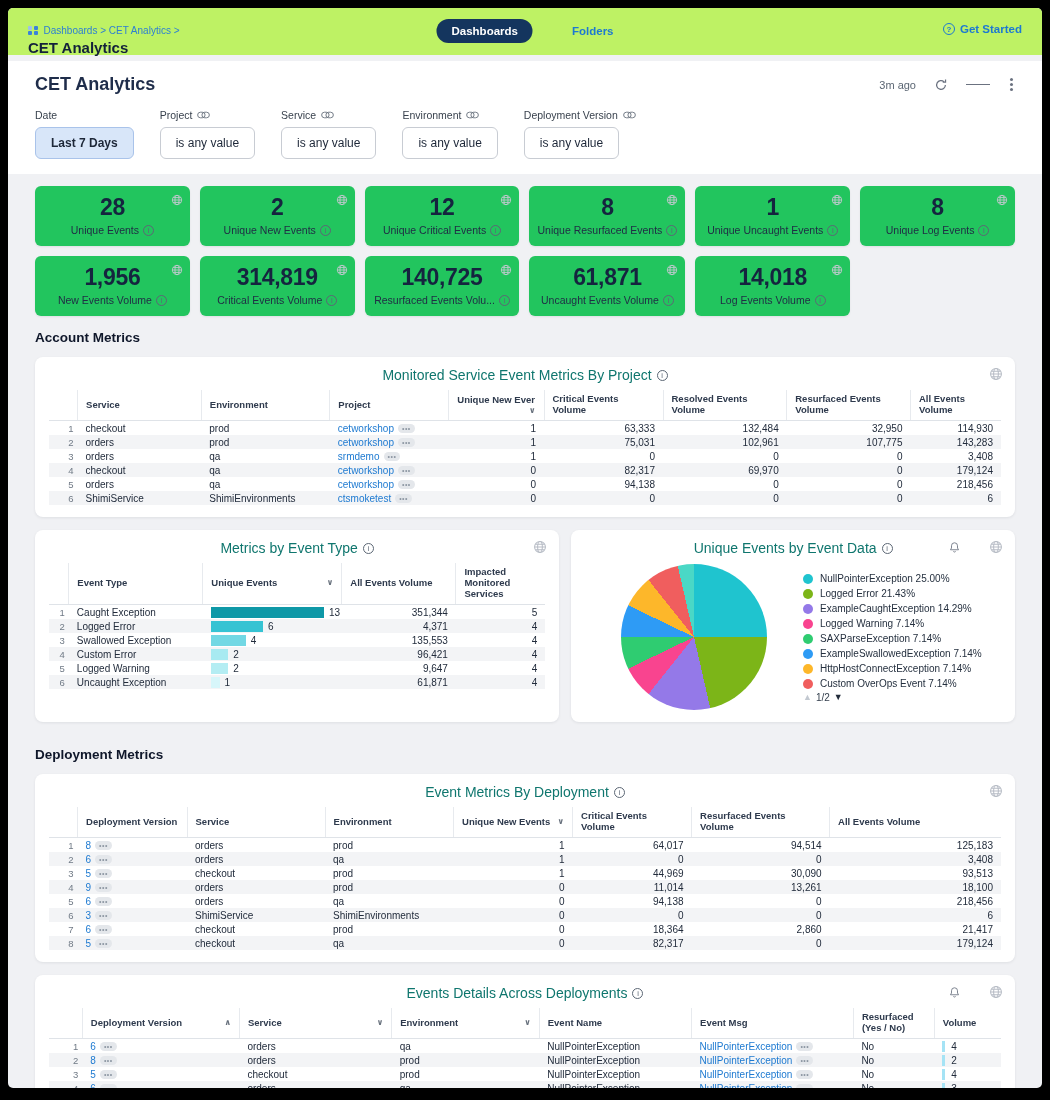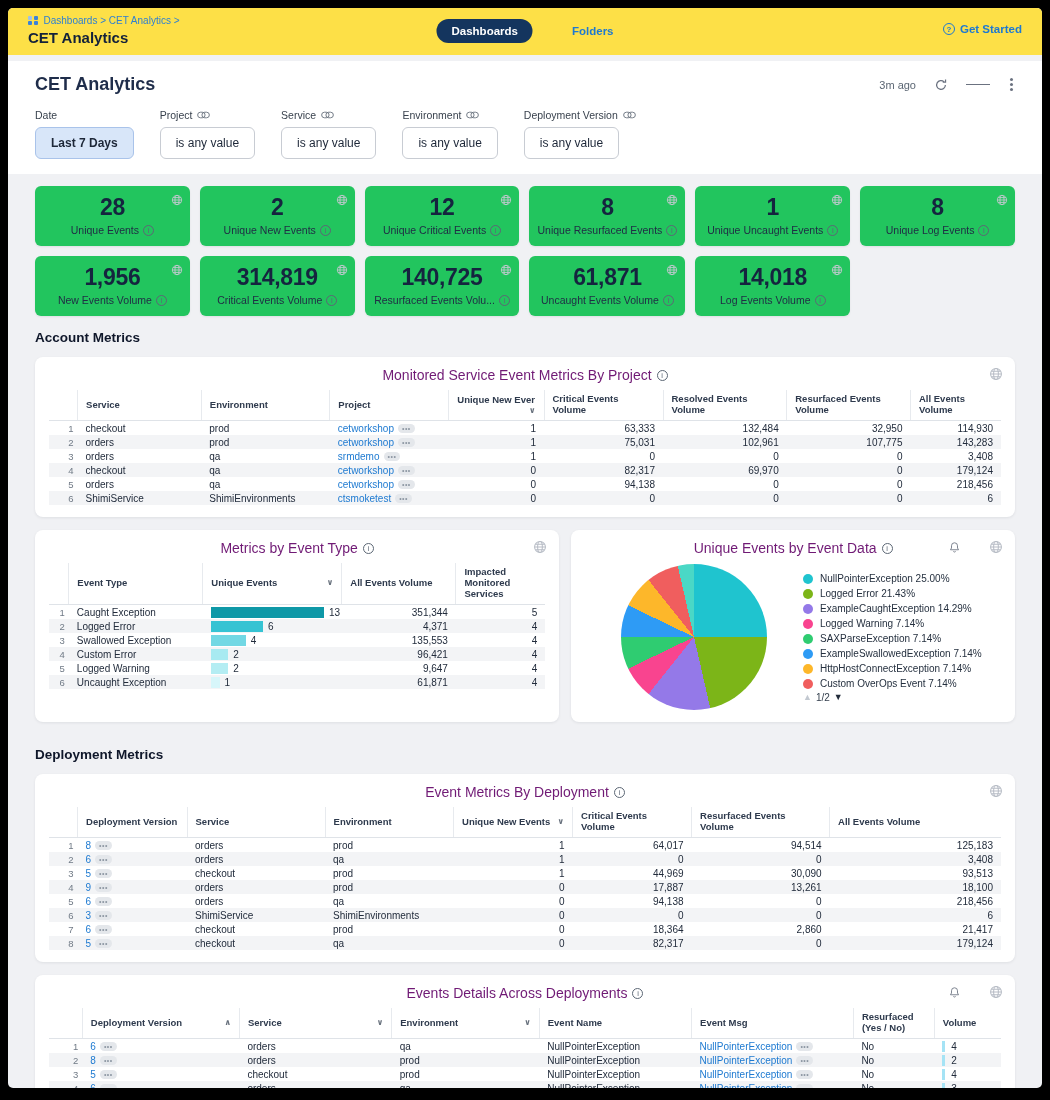--- a/index.html
+++ b/index.html
@@ -1,21 +1,21 @@
 <!DOCTYPE html>
 <html><head>
 <meta charset="utf-8">
 <style>
   * { margin:0; padding:0; box-sizing:border-box; }
   html,body { width:1050px; height:1100px; }
   body { background:#000; padding:8px 8px 12px 8px; font-family:"Liberation Sans","DejaVu Sans",sans-serif; }
   .app { width:100%; height:100%; background:#F0F1F4; border-radius:5px; overflow:hidden; }
 
   
-  .topbar { background:#fde047; padding:7px 20px 8px; position:relative; height:47px; }
+  .topbar { background:#bef264; padding:17px 20px 8px; position:relative; height:47px; }
   .crumb-row { display:flex; align-items:center; gap:6px; }
   .grid-icon { display:grid; grid-template-columns:4px 4px; grid-template-rows:4px 4px; gap:1.5px; }
   .grid-icon span { background:#3B82D8; border-radius:1px; }
   .grid-icon span:first-child { background:#9CC1EA; }
   .breadcrumb { font-size:10px; color:#2D7FD3; }
   .page-title { font-size:15px; font-weight:bold; color:#13213A; margin-top:3px; }
   .tabs { position:absolute; left:50%; top:11px; transform:translateX(-50%); display:flex; align-items:center; gap:39px; }
   .tab-pill { border:none; background:#14355E; color:#fff; font-size:11.5px; font-weight:bold; padding:6px 15px; border-radius:15px; cursor:pointer; font-family:inherit; }
   .tab-link { border:none; background:none; color:#1D79D2; font-size:11.5px; font-weight:bold; cursor:pointer; font-family:inherit; }
   .get-started { position:absolute; right:20px; top:15px; color:#1D79D2; font-size:11.5px; font-weight:bold; display:flex; align-items:center; gap:5px; cursor:pointer; }
@@ -40,21 +40,21 @@
   
   .content { padding:12px 27px 6px; }
   .cards-grid { display:grid; grid-template-columns:repeat(6,1fr); gap:10px; }
   .metric-card { background:#22c55e; border-radius:6px; box-shadow:0 1px 2px rgba(16,24,40,.08); position:relative; text-align:center; padding:8px 8px 10px; }
   .metric-value { font-size:23px; font-weight:600; color:#15243F; letter-spacing:-.3px; }
   .metric-label { font-size:10.5px; color:#202E45; margin-top:3px; display:flex; align-items:center; justify-content:center; gap:4px; white-space:nowrap; }
   .card-globe { position:absolute; top:6px; right:7px; }
   .section-heading { text-align:left; font-size:13.5px; font-weight:bold; color:#0f172a; margin:14px 0 12px; }
 
   .panel { background:#fff; border-radius:8px; box-shadow:0 1px 3px rgba(16,24,40,.08); padding:10px 14px 12px; position:relative; margin-bottom:13px; }
-  .panel-title { text-align:center; font-size:14px; color:#701a75; display:flex; align-items:center; justify-content:center; gap:5px; }
+  .panel-title { text-align:center; font-size:14px; color:#0f766e; display:flex; align-items:center; justify-content:center; gap:5px; }
   .panel-icons { position:absolute; top:10px; right:12px; display:flex; align-items:center; gap:12px; }
   .two-col { display:flex; gap:12px; margin-bottom:25px; }
   .two-col .panel { margin-bottom:0; }
   .panel-left { flex:0 0 53.5%; min-height:188px; }
   .panel-right { flex:1; min-height:188px; }
   .panel-monitored { min-height:148px; }
 
   .info { width:11px; height:11px; border:1px solid #5C6775; border-radius:50%; display:inline-flex; align-items:center; justify-content:center; font-size:7.5px; color:#5C6775; flex:0 0 auto; }
   .info::after { content:"i"; }
 
@@ -628,21 +628,21 @@
                 <td class="num">44,969</td>
                 <td class="num">30,090</td>
                 <td class="num">93,513</td>
               </tr>
               <tr>
                 <td class="rownum">4</td>
                 <td><span class="cell-link">9</span><span class="badge"></span></td>
                 <td>orders</td>
                 <td>prod</td>
                 <td class="num">0</td>
-                <td class="num">17,887</td>
+                <td class="num">11,014</td>
                 <td class="num">13,261</td>
                 <td class="num">18,100</td>
               </tr>
               <tr>
                 <td class="rownum">5</td>
                 <td><span class="cell-link">6</span><span class="badge"></span></td>
                 <td>orders</td>
                 <td>qa</td>
                 <td class="num">0</td>
                 <td class="num">94,138</td>

